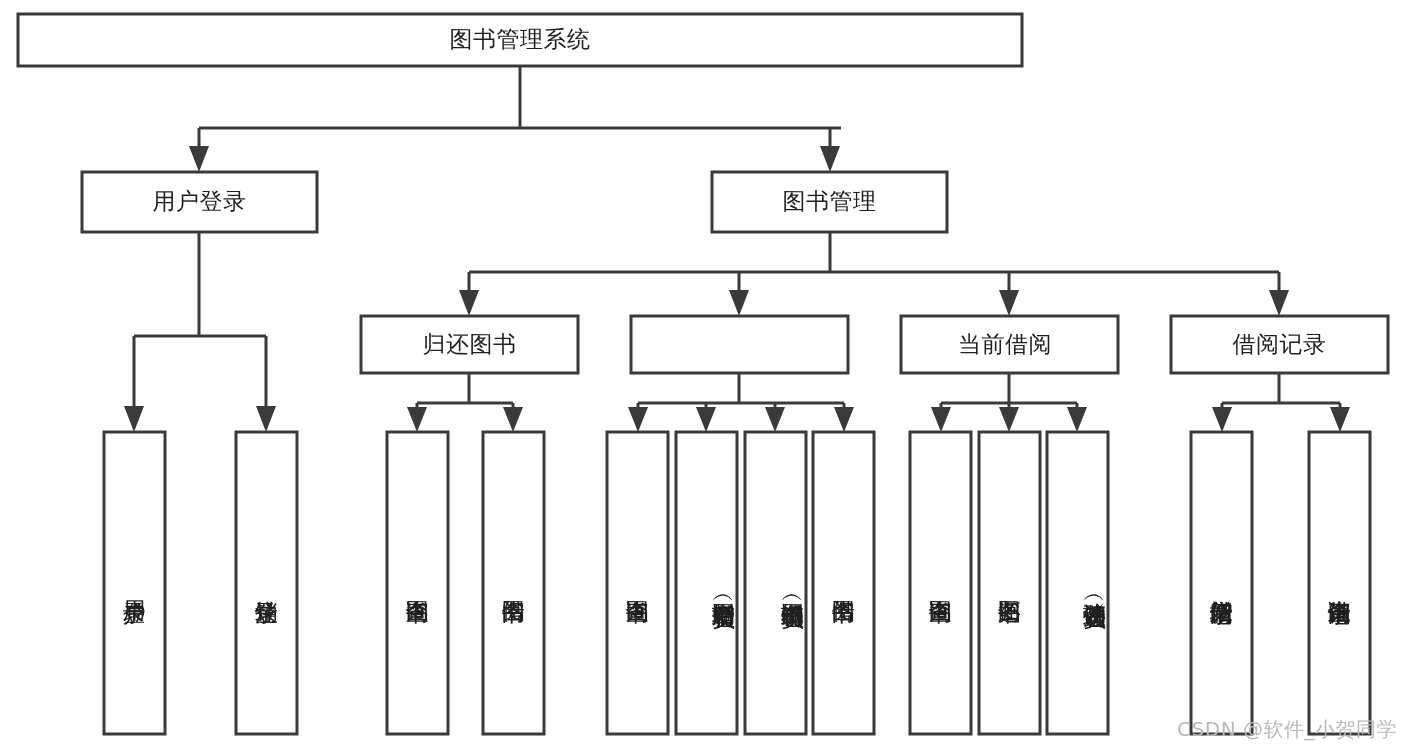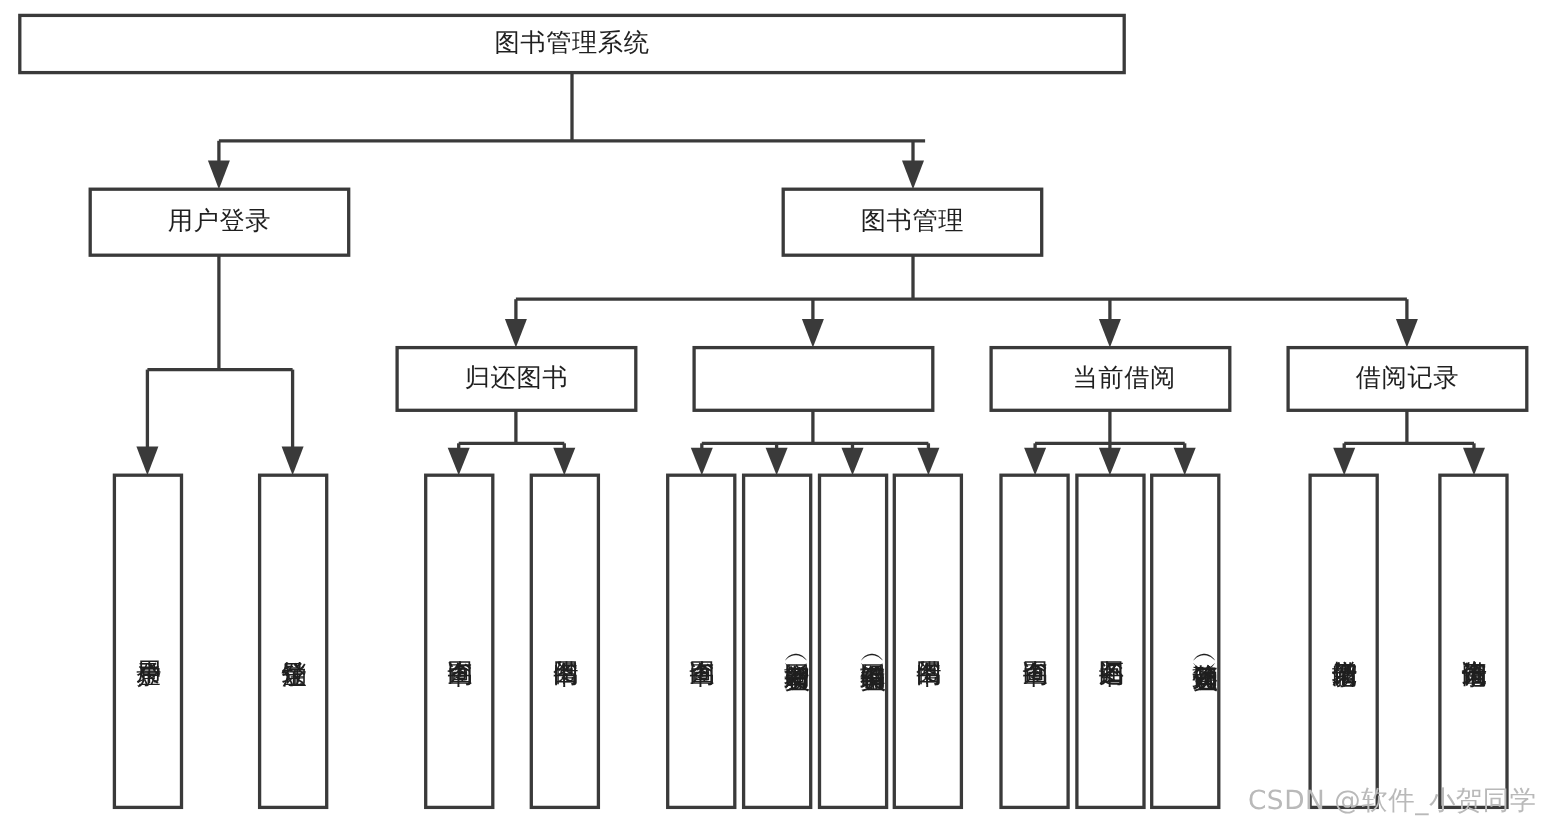--- a/index.html
+++ b/index.html
@@ -67,21 +67,21 @@
     text-orientation: upright;
     pointer-events: none;
   }
   .node-label-v.anchor-mid {
     align-items: center;
   }
   .watermark {
     position: absolute;
     right: 8px;
     bottom: 4px;
-    font-size: 24px;
+    font-size: 20px;
     color: #b9b9b9;
     letter-spacing: 0.5px;
     white-space: nowrap;
     pointer-events: none;
   }
 </style>
 </head>
 <body>
 
 <div id="diagram-root">
@@ -189,21 +189,21 @@
     <rect class="node-box" x="1191" y="432" width="61" height="302"></rect>
     <rect class="node-box" x="1309" y="432" width="61" height="302"></rect>
   </svg>
 
   <div class="node-label-h" style="left:18px; top:14px; width:1004px; height:52px;">图书管理系统</div>
 
   <div class="node-label-h" style="left:82px; top:172px; width:235px; height:60px;">用户登录</div>
   <div class="node-label-h" style="left:712px; top:172px; width:235px; height:60px;">图书管理</div>
 
   <div class="node-label-h" style="left:361px; top:316px; width:217px; height:57px;">归还图书</div>
-  <div class="node-label-h" style="left:901px; top:316px; width:208px; height:57px;padding-left:17px;">当前借阅</div>
+  <div class="node-label-h" style="left:901px; top:316px; width:208px; height:57px;">当前借阅</div>
   <div class="node-label-h" style="left:1171px; top:316px; width:217px; height:57px;border-radius:19px;">借阅记录</div>
 
   <div class="node-label-v anchor-mid" style="left:104px; top:432px; width:61px; height:302px;">用户登录</div>
   <div class="node-label-v anchor-mid" style="left:236px; top:432px; width:61px; height:302px;">注销登录</div>
 
   <div class="node-label-v anchor-mid" style="left:387px; top:432px; width:61px; height:302px;">查询图书</div>
   <div class="node-label-v anchor-mid" style="left:483px; top:432px; width:61px; height:302px;">借阅图书</div>
 
   <div class="node-label-v anchor-mid" style="left:607px; top:432px; width:61px; height:302px;">查询图书</div>
   <div class="node-label-v" style="left:676px; top:440px; width:61px; height:294px;">新增图书（管理员）</div>

